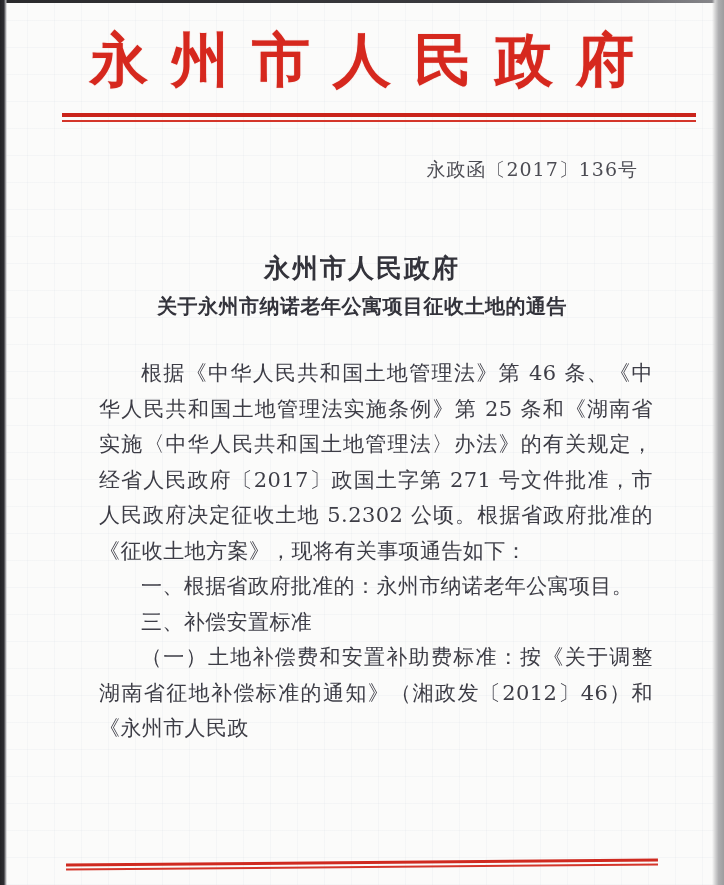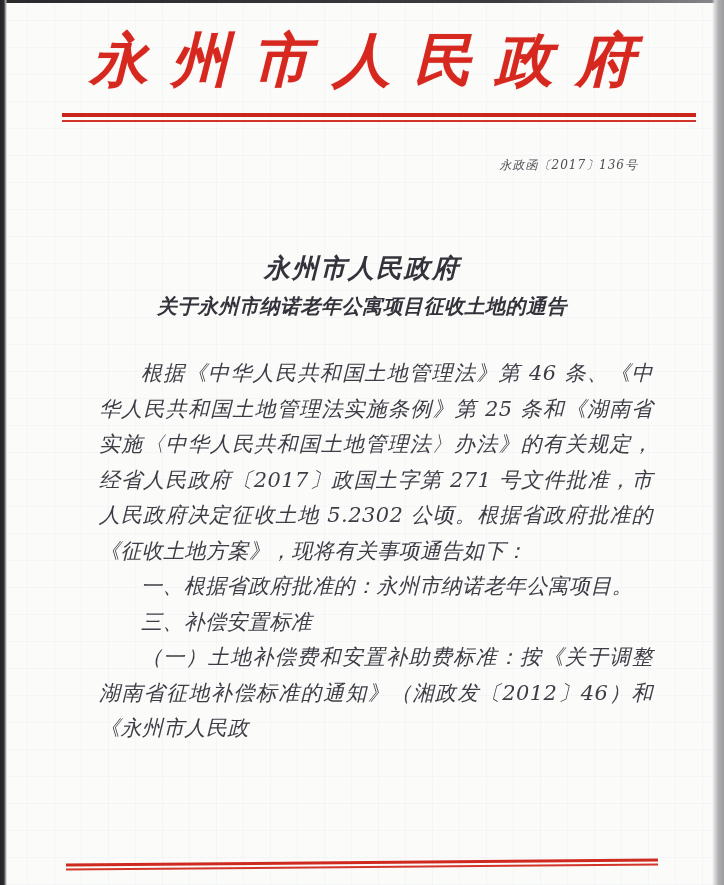--- a/index.html
+++ b/index.html
@@ -13,21 +13,20 @@
   }
   .page {
     position: relative;
     width: 724px;
     height: 885px;
     background-color: #fbfbfa;
     background-image:
       repeating-linear-gradient(0deg, rgba(185,195,210,0.10) 0 1px, transparent 1px 27px),
       repeating-linear-gradient(90deg, rgba(185,195,210,0.10) 0 1px, transparent 1px 27px);
     overflow: hidden;
-    font-style: italic;
   }
   
   .edge-top {
     position: absolute; top: 0; left: 0;
     width: 100%; height: 3px;
     background: linear-gradient(to right, #2a2a2c 0%, #3c3c40 70%, #8a8a8e 100%);
   }
   .edge-left {
     position: absolute; top: 0; left: 0;
     width: 7px; height: 100%;
@@ -60,21 +59,21 @@
     left: 62px;
     width: 634px;
     height: 3px;
     border-top: 4px solid #ca241b;
     border-bottom: 2px solid #d4352a;
   }
   .doc-number {
     position: absolute;
     top: 157px;
     right: 86px;
-    font-size: 12px;
+    font-size: 19px;
     color: #4b4b52;
     letter-spacing: 1px;
     white-space: nowrap;
     margin-left: 39px;
   }
   .doc-title {
     position: absolute;
     top: 250px;
     left: 0;
     width: 100%;

